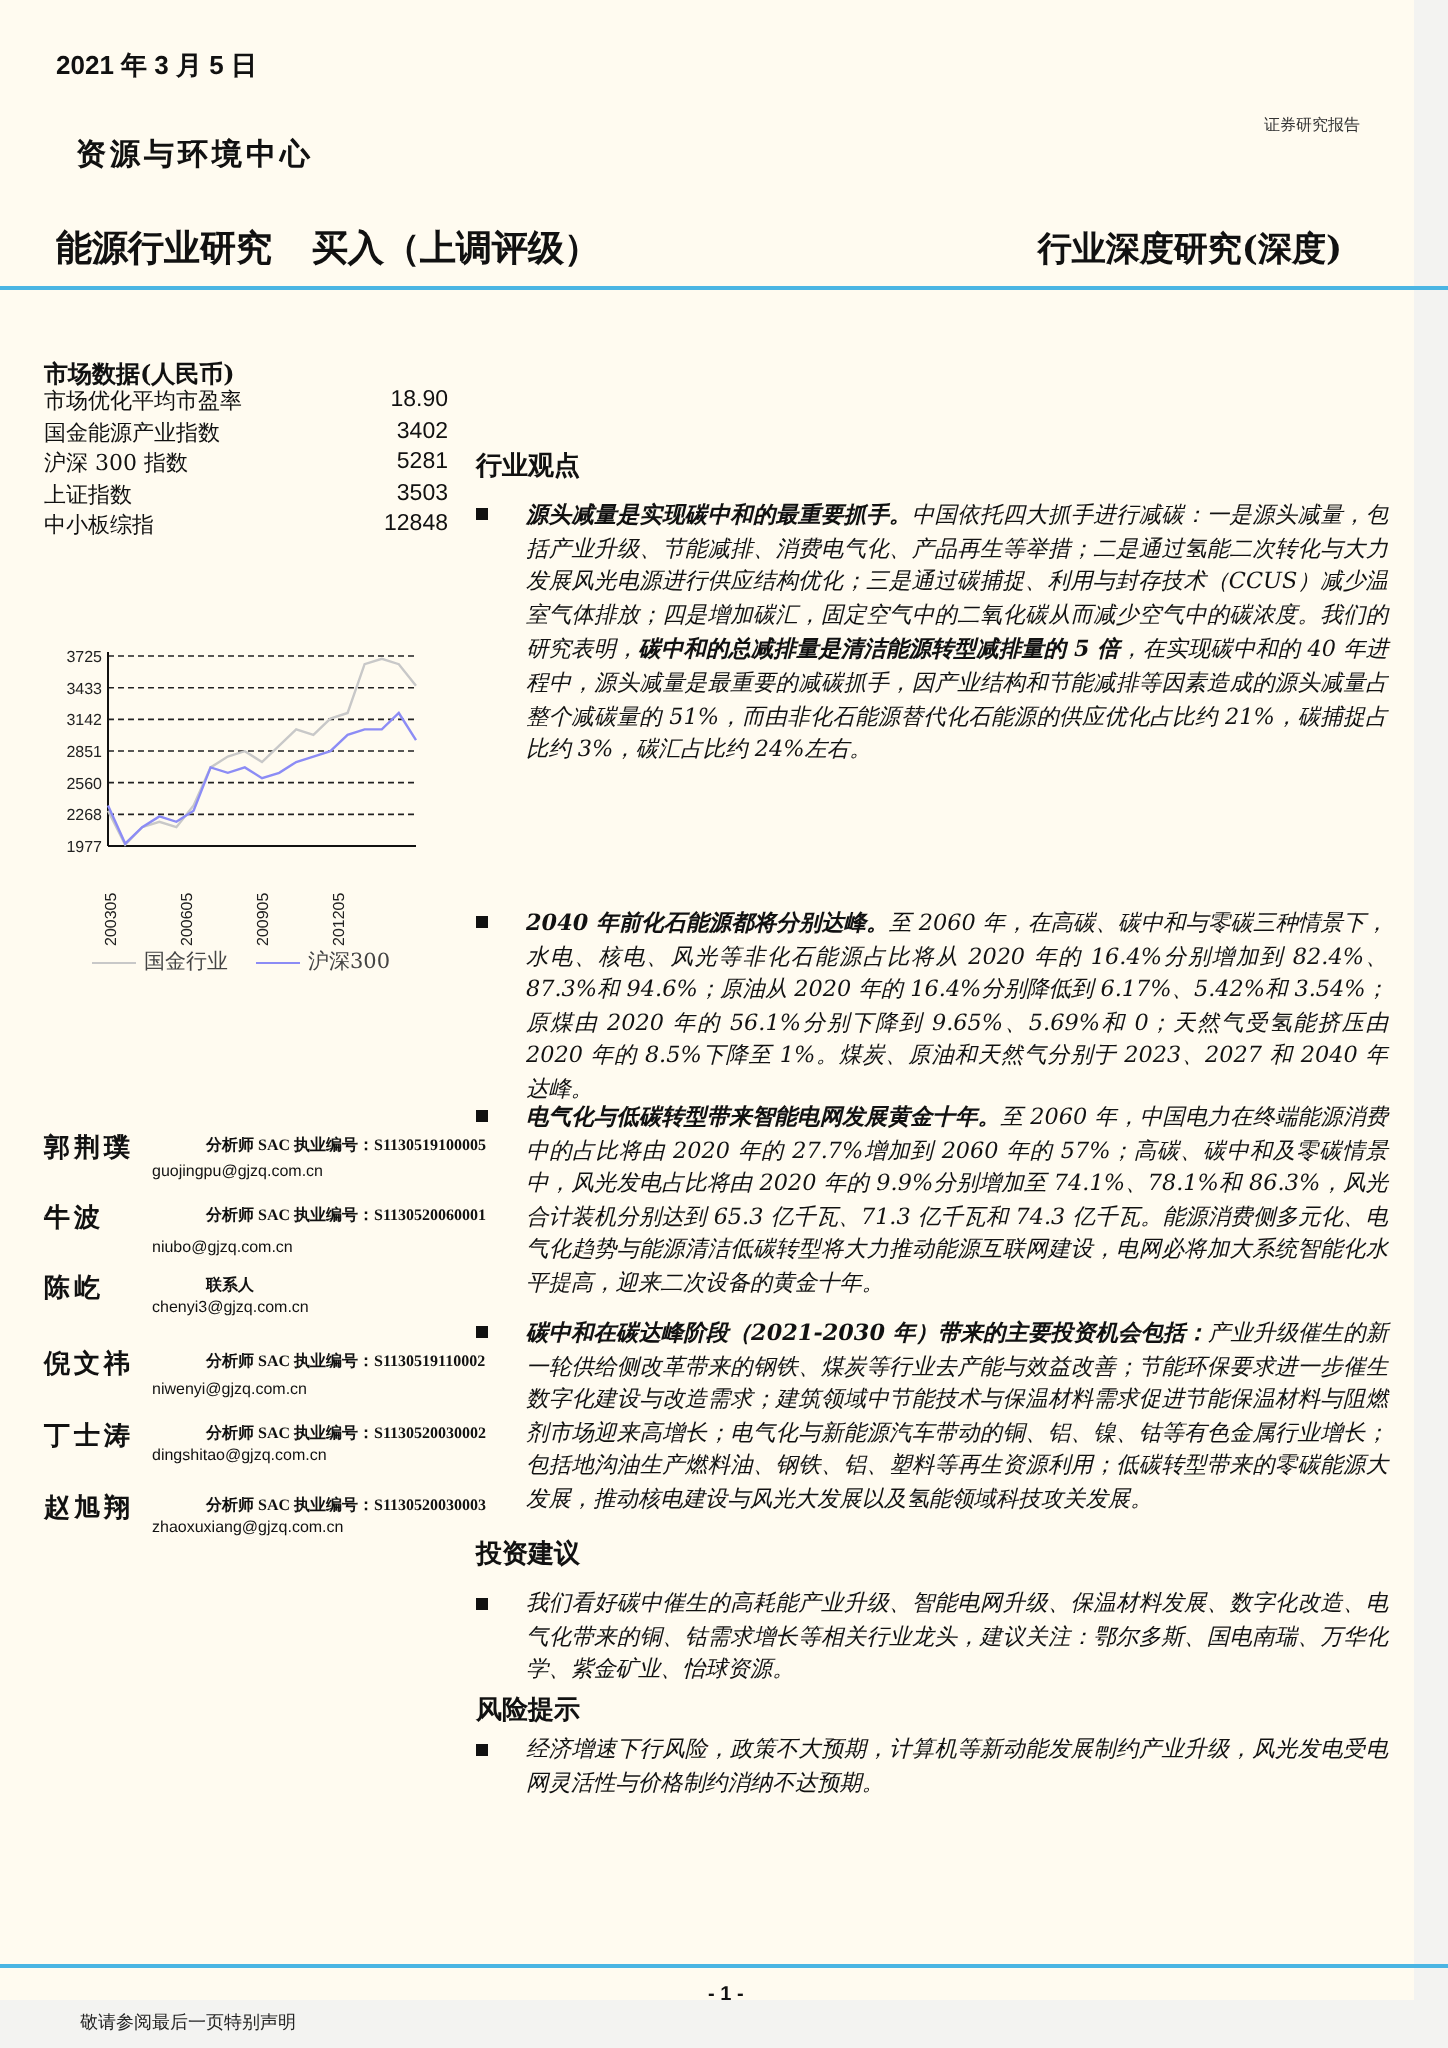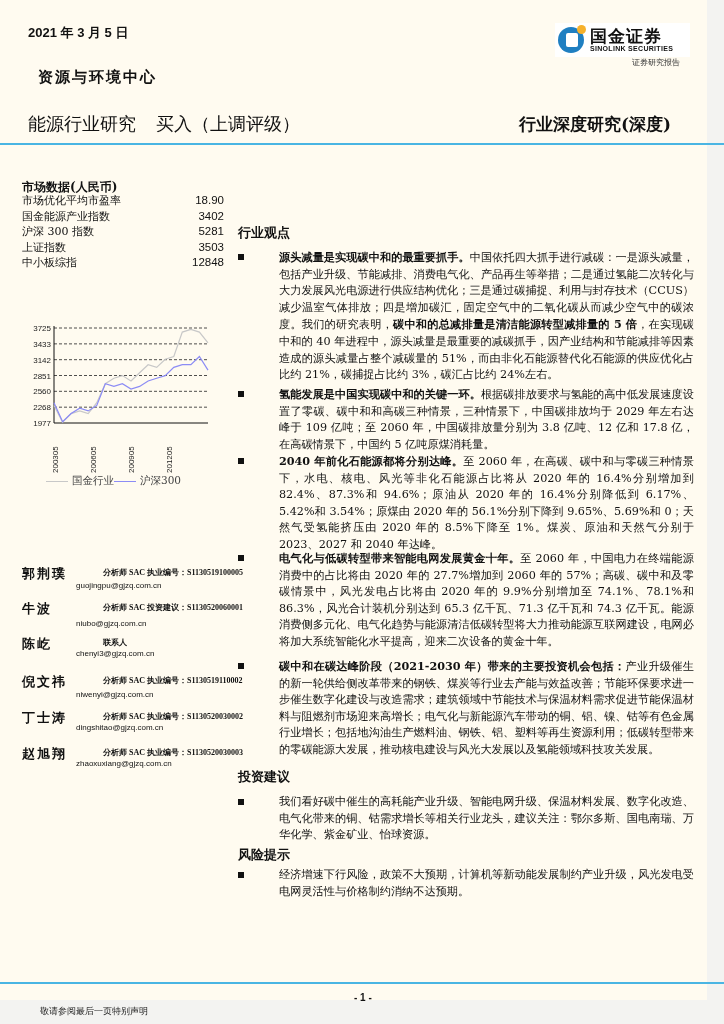--- a/index.html
+++ b/index.html
@@ -1,76 +1,69 @@
 <!DOCTYPE html>
 <html><head>
 <meta charset="utf-8">
 <style>
   html, body { margin:0; padding:0; }
   body { width:724px; height:1024px; background:#f3f3f1; position:relative; overflow:hidden;
          font-family:"DejaVu Serif", serif; color:#111; }
   .page { position:absolute; left:0; top:0; width:707px; height:1000px; background:#fffbf0; }
   .date { position:absolute; left:28px; top:24px; font-family:"Liberation Sans", sans-serif; font-weight:bold; font-size:13px; }
   .center { position:absolute; left:38px; top:68px; font-size:15px; font-weight:bold; letter-spacing:2px; }
-  .industry { position:absolute; left:28px; top:112px; font-family:"Liberation Sans", sans-serif; font-weight:normal; font-size:18px; }
+  .industry { position:absolute; left:28px; top:112px; font-family:"Liberation Sans", sans-serif; font-weight:bold; font-size:18px; }
   .industry .rating { margin-left:20px; }
   .type { position:absolute; right:36px; top:113px; font-size:17px; font-weight:bold; }
   .rule { position:absolute; left:0; width:724px; height:2px; background:#4ab5e3; }
   .logo { position:absolute; left:555px; top:23px; width:135px; height:34px; background:#fff; display:flex; align-items:center; }
   .logo .mark { width:26px; height:26px; border-radius:50%; background:#1f7fc1; position:relative; margin:0 6px 0 3px; }
   .logo .mark::after { content:""; position:absolute; left:8px; top:6px; width:12px; height:14px; background:#fff; border-radius:2px; }
   .logo .mark::before { content:""; position:absolute; right:-2px; top:-2px; width:9px; height:9px; border-radius:50%; background:#f6b12b; z-index:2; }
   .logo .cn { font-family:"Liberation Sans", sans-serif; font-weight:bold; font-size:17px; color:#111; line-height:17px; letter-spacing:1px; }
   .logo .en { font-family:"Liberation Sans", sans-serif; font-weight:bold; font-size:7px; color:#111; letter-spacing:0.3px; }
   .logo-sub { position:absolute; left:632px; top:57px; font-size:8px; color:#333; }
 
   .mkt-title { position:absolute; left:22px; top:179px; font-weight:bold; font-size:12px; }
   .mkt-table { position:absolute; left:22px; top:193px; width:202px; font-size:11px; }
   .mkt-row { display:flex; justify-content:space-between; height:15.5px; line-height:15.5px; }
   .mkt-row .v { font-family:"Liberation Sans", sans-serif; font-size:11.5px; }
 
   .chart { position:absolute; left:18px; top:318px; width:200px; height:175px; }
-  .legend { position:absolute; left:46px; top:474px; font-size:10.5px; color:#444; display:flex; align-items:center; }
+  .legend { position:absolute; left:46px; top:474px; font-size:10.5px; color:#444; display:flex; gap:14px; align-items:center; }
   .legend .ln { display:inline-block; width:22px; height:1px; vertical-align:middle; margin-right:4px; }
 
   .analysts { position:absolute; left:22px; top:565px; width:210px; }
   .analyst { position:absolute; left:0; width:210px; }
   .analyst .nm { position:absolute; left:0; top:0; font-weight:bold; font-size:13px; letter-spacing:2px; }
   .analyst .l1 { position:absolute; left:40px; top:2px; font-size:8px; font-weight:bold; font-family:Liberation Serif, serif; white-space:nowrap;margin-left:41px; }
   .analyst .l2 { position:absolute; left:54px; font-size:8px; font-family:"Liberation Sans", sans-serif; white-space:nowrap; }
 
   .title { position:absolute; left:336px; top:177px; font-size:18px; font-weight:bold; letter-spacing:2px; }
   .h2 { position:absolute; left:238px; font-size:13px; font-weight:bold; }
   .bullet { position:absolute; left:238px; width:456px; font-size:11.2px; line-height:16.6px; text-align:justify; }
   .bullet .sq { position:absolute; left:0; top:5px; width:6px; height:6px; background:#111; }
-  .bullet .txt { margin-left:41px; }
+  .bullet .txt { margin-left:25px;font-style:italic; }
   .bullet b { font-weight:bold; }
 
   .footer-page { position:absolute; left:354px; top:992px; font-family:"Liberation Sans", sans-serif; font-weight:bold; font-size:10px; }
   .footer-note { position:absolute; left:40px; top:1005px; font-size:9px; color:#222; }
 </style>
 </head>
 <body>
 
 <div class="page">
 
   <div class="date">2021 年 3 月 5 日</div>
   <div class="center">资源与环境中心</div>
   <div class="industry">
     <span>能源行业研究</span><span class="rating">买入（上调评级）</span>
   </div>
   <div class="type">行业深度研究(深度)</div>
 
-  <div class="logo">
-    <div class="mark"></div>
-    <div>
-      <div class="cn">国金证券</div>
-      <div class="en">SINOLINK SECURITIES</div>
-    </div>
-  </div>
   <div class="logo-sub">证券研究报告</div>
 
   <div class="rule" style="top:143px;"></div>
 
   <div class="mkt-title">市场数据(人民币)</div>
   <div class="mkt-table">
     <div class="mkt-row">
         <span>市场优化平均市盈率</span>
         <span class="v">18.90</span>
       </div>
@@ -121,21 +114,21 @@
   </div>
 
   <div class="analysts">
     <div class="analyst" style="top:0px">
       <div class="nm">郭荆璞</div>
       <div class="l1">分析师 SAC 执业编号：S1130519100005</div>
       <div class="l2" style="top:16px">guojingpu@gjzq.com.cn</div>
     </div>
     <div class="analyst" style="top:35px">
       <div class="nm">牛波</div>
-      <div class="l1">分析师 SAC 投资建议：S1130520060001</div>
+      <div class="l1">分析师 SAC 执业编号：S1130520060001</div>
       <div class="l2" style="top:19px">niubo@gjzq.com.cn</div>
     </div>
     <div class="analyst" style="top:70px">
       <div class="nm">陈屹</div>
       <div class="l1">联系人</div>
       <div class="l2" style="top:14px">chenyi3@gjzq.com.cn</div>
     </div>
     <div class="analyst" style="top:108px">
       <div class="nm">倪文祎</div>
       <div class="l1">分析师 SAC 执业编号：S1130519110002</div>
@@ -153,24 +146,20 @@
     </div>
   </div>
 
   <div class="h2" style="top:224px">行业观点</div>
 
   <div class="bullet" style="top:249px">
     <span class="sq"></span>
     <div class="txt"><b>源头减量是实现碳中和的最重要抓手。</b><span>中国依托四大抓手进行减碳：一是源头减量，包括产业升级、节能减排、消费电气化、产品再生等举措；二是通过氢能二次转化与大力发展风光电源进行供应结构优化；三是通过碳捕捉、利用与封存技术（CCUS）减少温室气体排放；四是增加碳汇，固定空气中的二氧化碳从而减少空气中的碳浓度。我们的研究表明，</span><b>碳中和的总减排量是清洁能源转型减排量的 5 倍</b><span>，在实现碳中和的 40 年进程中，源头减量是最重要的减碳抓手，因产业结构和节能减排等因素造成的源头减量占整个减碳量的 51%，而由非化石能源替代化石能源的供应优化占比约 21%，碳捕捉占比约 3%，碳汇占比约 24%左右。</span></div>
   </div>
 
-  <div class="bullet" style="top:386px">
-    <span class="sq"></span>
-    <div class="txt"><b>氢能发展是中国实现碳中和的关键一环。</b><span>根据碳排放要求与氢能的高中低发展速度设置了零碳、碳中和和高碳三种情景，三种情景下，中国碳排放均于 2029 年左右达峰于 109 亿吨；至 2060 年，中国碳排放量分别为 3.8 亿吨、12 亿和 17.8 亿，在高碳情景下，中国约 5 亿吨原煤消耗量。</span></div>
-  </div>
 
   <div class="bullet" style="top:453px">
     <span class="sq"></span>
     <div class="txt"><b>2040 年前化石能源都将分别达峰。</b><span>至 2060 年，在高碳、碳中和与零碳三种情景下，水电、核电、风光等非化石能源占比将从 2020 年的 16.4%分别增加到 82.4%、87.3%和 94.6%；原油从 2020 年的 16.4%分别降低到 6.17%、5.42%和 3.54%；原煤由 2020 年的 56.1%分别下降到 9.65%、5.69%和 0；天然气受氢能挤压由 2020 年的 8.5%下降至 1%。煤炭、原油和天然气分别于 2023、2027 和 2040 年达峰。</span></div>
   </div>
 
   <div class="bullet" style="top:550px">
     <span class="sq"></span>
     <div class="txt"><b>电气化与低碳转型带来智能电网发展黄金十年。</b><span>至 2060 年，中国电力在终端能源消费中的占比将由 2020 年的 27.7%增加到 2060 年的 57%；高碳、碳中和及零碳情景中，风光发电占比将由 2020 年的 9.9%分别增加至 74.1%、78.1%和 86.3%，风光合计装机分别达到 65.3 亿千瓦、71.3 亿千瓦和 74.3 亿千瓦。能源消费侧多元化、电气化趋势与能源清洁低碳转型将大力推动能源互联网建设，电网必将加大系统智能化水平提高，迎来二次设备的黄金十年。</span></div>
   </div>

